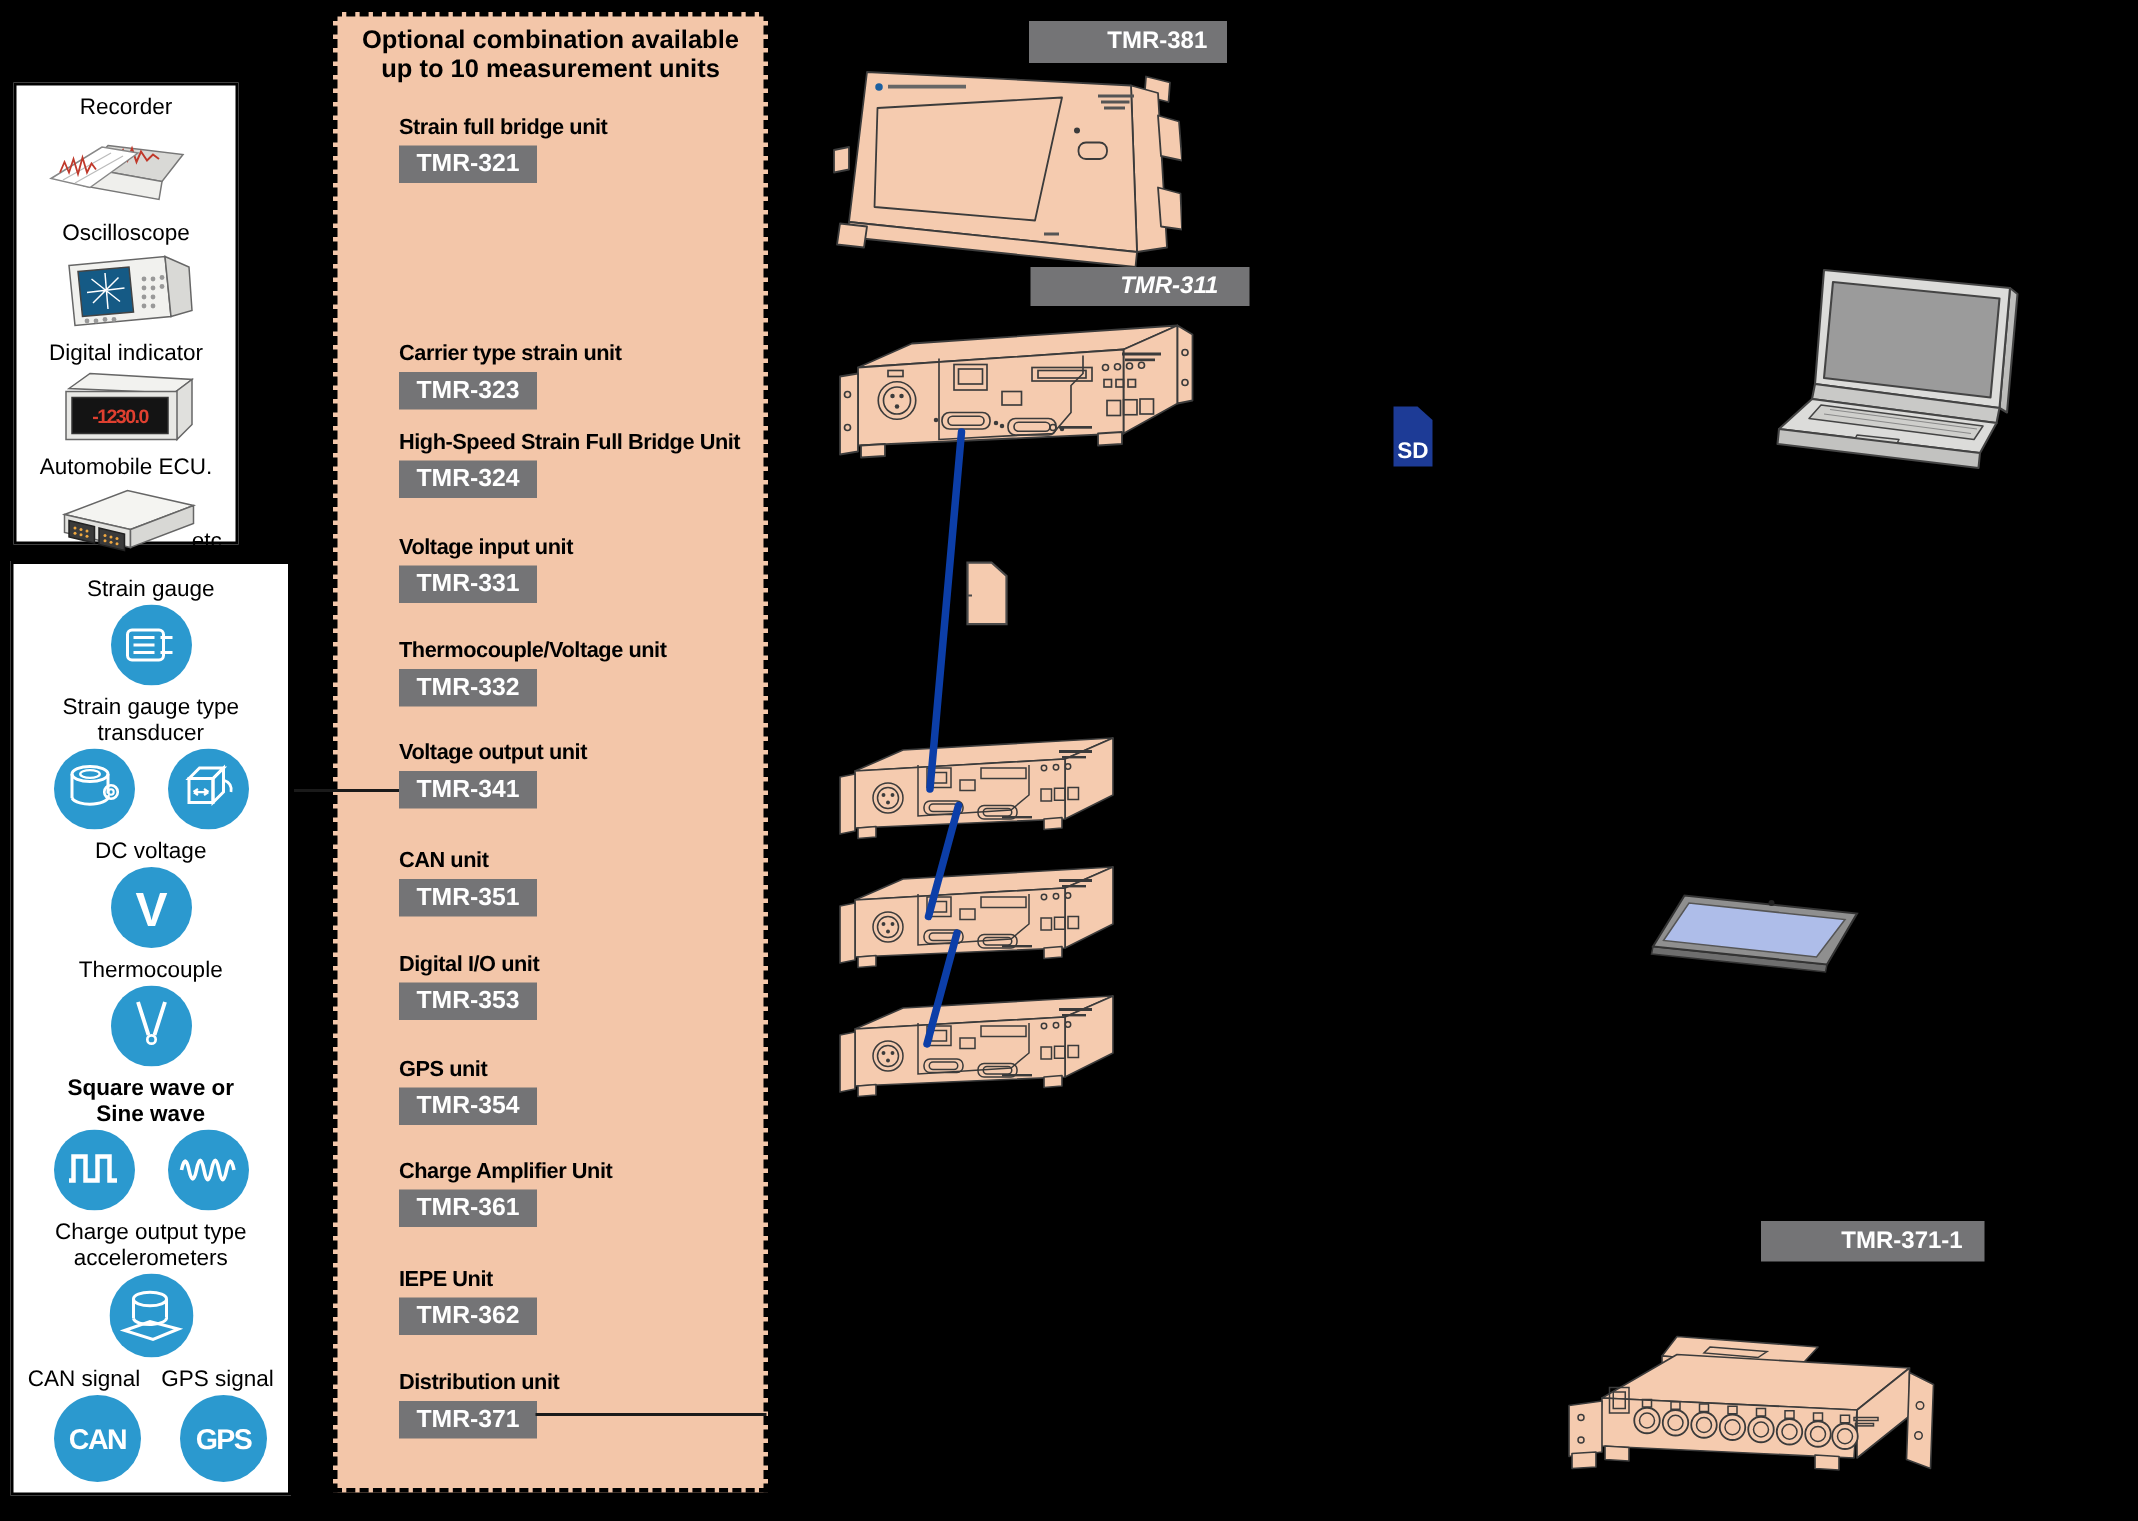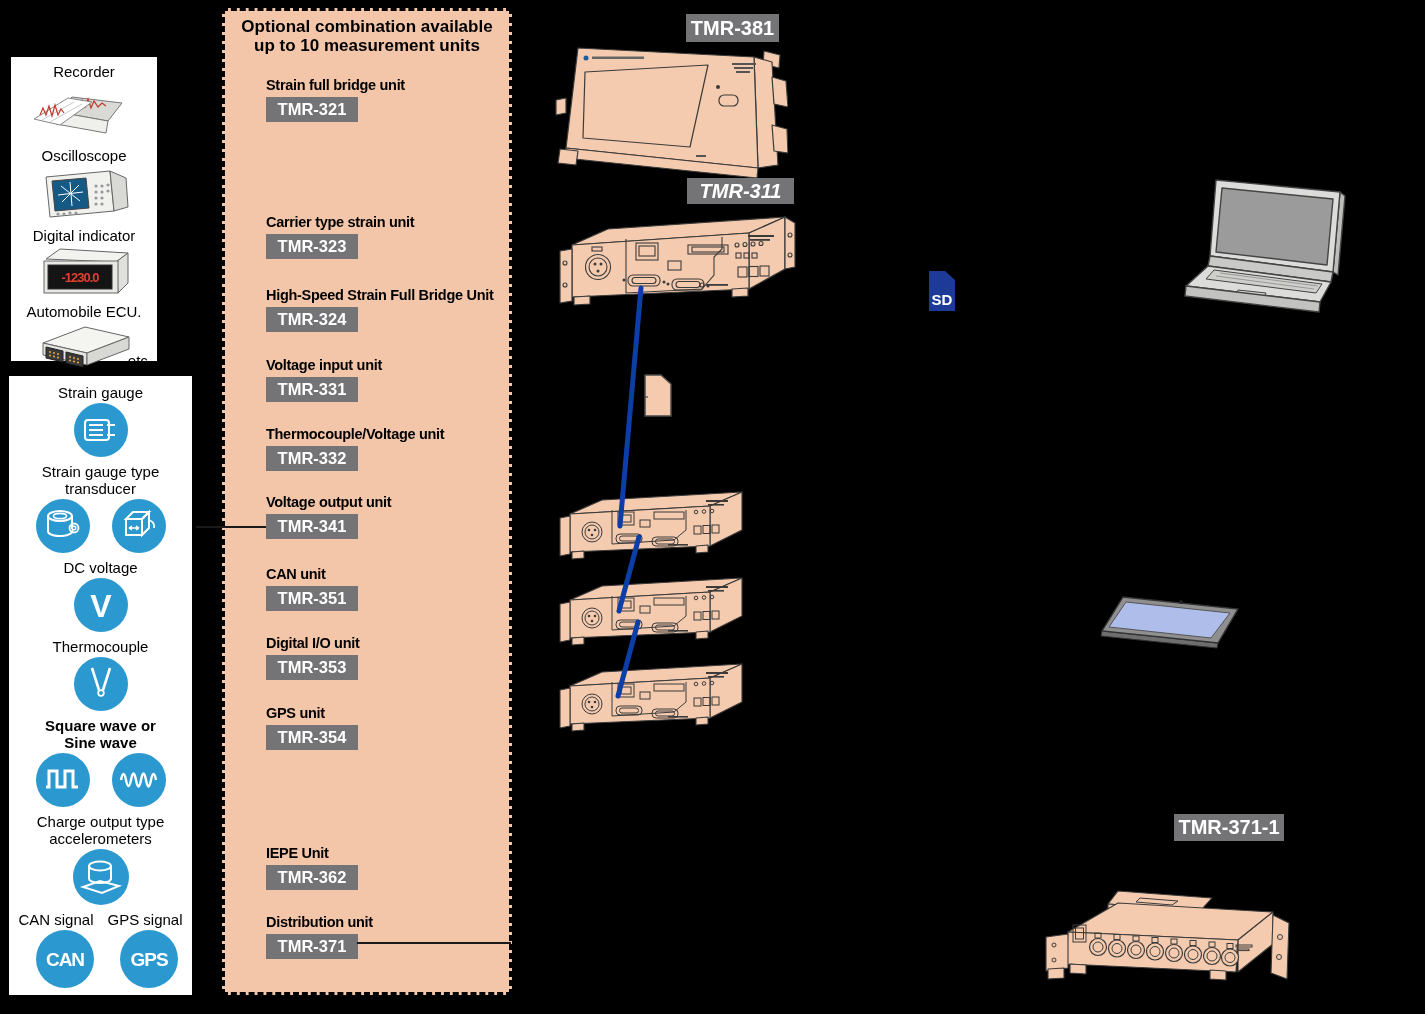--- a/index.html
+++ b/index.html
@@ -12,22 +12,22 @@
   .icon-row{display:flex;justify-content:center;gap:22px;margin-top:2px;}
   
   #panel{position:absolute;left:222px;top:8px;width:290px;height:987px;background:#F3C6A9;
          border:3px dashed #000;box-sizing:border-box;}
   .p-title{font-weight:bold;font-size:17px;line-height:19px;text-align:center;margin-top:6px;color:#000;}
   .p-item{position:absolute;left:41px;right:6px;}
   .p-label{font-weight:bold;font-size:14.5px;letter-spacing:-0.3px;line-height:18px;white-space:nowrap;color:#000;}
   .p-badge{margin-top:3px;width:92px;height:25px;line-height:25px;background:#747476;color:#fff;
            font-weight:bold;font-size:16.5px;text-align:center;}
   
-  .dev-badge{position:absolute;background:#747476;color:#fff;font-weight:bold;font-size:20px;
-             text-align:center;display:flex;align-items:center;justify-content:center;}
+  .dev-badge{position:absolute;background:#747476;color:#fff;font-weight:bold;font-size:16px;
+             text-align:center;display:flex;align-items:center;justify-content:center;padding-left:39px;}
   svg{display:block;}
   .dev{position:absolute;}
   text{font-family:"Liberation Sans",sans-serif;}
 </style>
 </head>
 <body>
 
 <div id="canvas">
 
   <div class="wbox" style="left:9px;top:55px;width:150px;height:308px;padding-top:6px;">
@@ -181,21 +181,21 @@
   </div>
 
   <div id="panel">
     <div class="p-title">Optional combination available</div>
     <div class="p-title" style="margin-top:0;">up to 10 measurement units</div>
 
     <div class="p-item" style="top:65px">
       <div class="p-label">Strain full bridge unit</div>
       <div class="p-badge">TMR-321</div>
     </div>
-    <div class="p-item" style="top:202px">
+    <div class="p-item" style="top:216px">
       <div class="p-label">Carrier type strain unit</div>
       <div class="p-badge">TMR-323</div>
     </div>
     <div class="p-item" style="top:275px">
       <div class="p-label">High-Speed Strain Full Bridge Unit</div>
       <div class="p-badge">TMR-324</div>
     </div>
     <div class="p-item" style="top:345px">
       <div class="p-label">Voltage input unit</div>
       <div class="p-badge">TMR-331</div>
@@ -212,20 +212,24 @@
       <div class="p-label">CAN unit</div>
       <div class="p-badge">TMR-351</div>
     </div>
     <div class="p-item" style="top:623px">
       <div class="p-label">Digital I/O unit</div>
       <div class="p-badge">TMR-353</div>
     </div>
     <div class="p-item" style="top:693px">
       <div class="p-label">GPS unit</div>
       <div class="p-badge">TMR-354</div>
+    </div>
+    <div class="p-item" style="top:761px">
+      <div class="p-label">Charge Amplifier Unit</div>
+      <div class="p-badge">TMR-361</div>
     </div>
     <div class="p-item" style="top:833px">
       <div class="p-label">IEPE Unit</div>
       <div class="p-badge">TMR-362</div>
     </div>
     <div class="p-item" style="top:902px">
       <div class="p-label">Distribution unit</div>
       <div class="p-badge">TMR-371</div>
     </div>
   </div>

